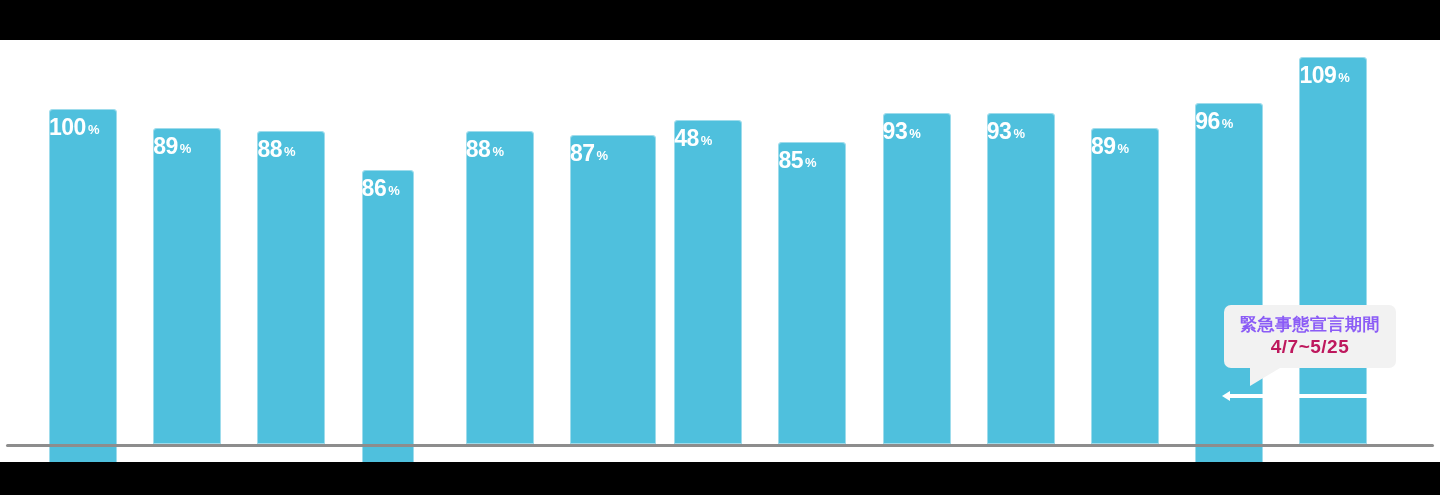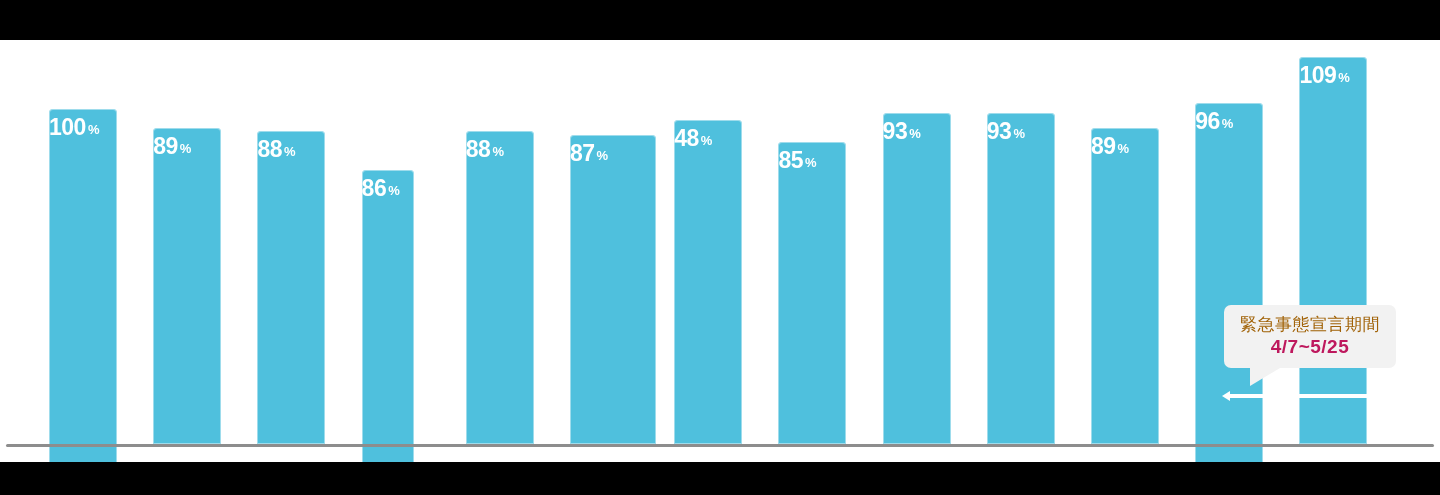--- a/index.html
+++ b/index.html
@@ -77,23 +77,23 @@
     top: 265px;
     width: 172px;
     padding: 9px 6px 10px 6px;
     background: #f2f2f2;
     border-radius: 7px;
     text-align: center;
     box-sizing: border-box;
     z-index: 5;
   }
   #callout .line1 {
-    color: #a16207;
+    color: #8b5cf6;
     font-size: 17px;
-    font-weight: normal;
+    font-weight: bold;
     line-height: 1.25;
     letter-spacing: 0.5px;
   }
   #callout .line2 {
     color: #be185d;
     font-size: 19px;
     font-weight: bold;
     line-height: 1.22;
     letter-spacing: 0.5px;
   }

